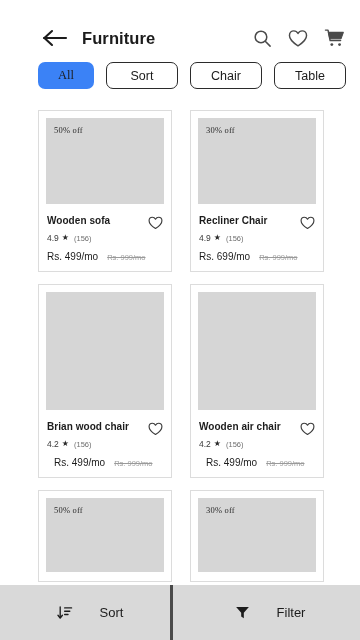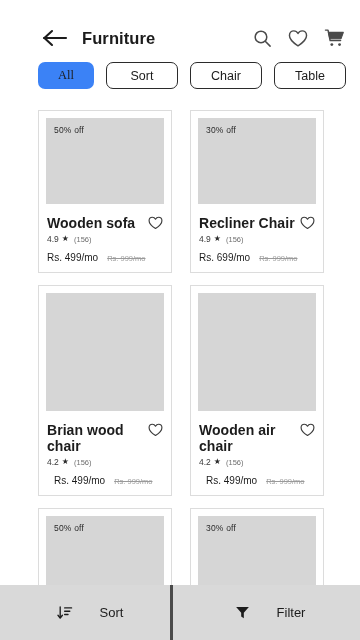--- a/index.html
+++ b/index.html
@@ -62,34 +62,35 @@
     width: 134px;
     border: 1px solid #dcdcdc;
     background: #fff;
     padding: 7px 7px 9px 7px;
     display: flex; flex-direction: column;
     cursor: pointer;
   }
   .card-img {
     width: 100%; background: #d6d6d6;
     position: relative;
+    font-family: Liberation Serif, serif;
   }
   .card.r1 .card-img { height: 86px; }
   .card.r2 .card-img { height: 118px; }
   .card.r3 .card-img { height: 74px; }
   .badge {
     position: absolute; top: 7px; left: 8px;
     font-size: 8.5px; color: #2b2b2b; letter-spacing: .2px;
   }
   .card-body { padding: 0 1px; }
   .title-row {
     display: flex; align-items: flex-start; justify-content: space-between;
     margin-top: 11px;
   }
-  .p-title { font-size: 14px; font-weight: 700; color: #1c1c1c; letter-spacing: .05px; }
+  .p-title { font-size: 10px; font-weight: 700; color: #1c1c1c; letter-spacing: .05px; }
   .heart-btn { width: 15px; height: 14px; flex: none; margin-top: 1px; cursor: pointer; }
   .rating-row { display: flex; align-items: center; gap: 3px; margin-top: 3px; }
   .rate-val { font-size: 8.5px; color: #3a3a3a; }
   .star { font-size: 8px; color: #2b2b2b; line-height: 1; }
   .rate-count { font-size: 7.5px; color: #6e6e6e; margin-left: 2px; }
   .price-row { display: flex; align-items: baseline; gap: 9px; margin-top: 8px; }
   .card.r2 .price-row { padding-left: 7px; }
   .price-now { font-size: 10px; font-weight: 400; color: #1c1c1c; }
   .price-old {
     font-size: 7.5px; color: #9a9a9a; text-decoration: line-through;

